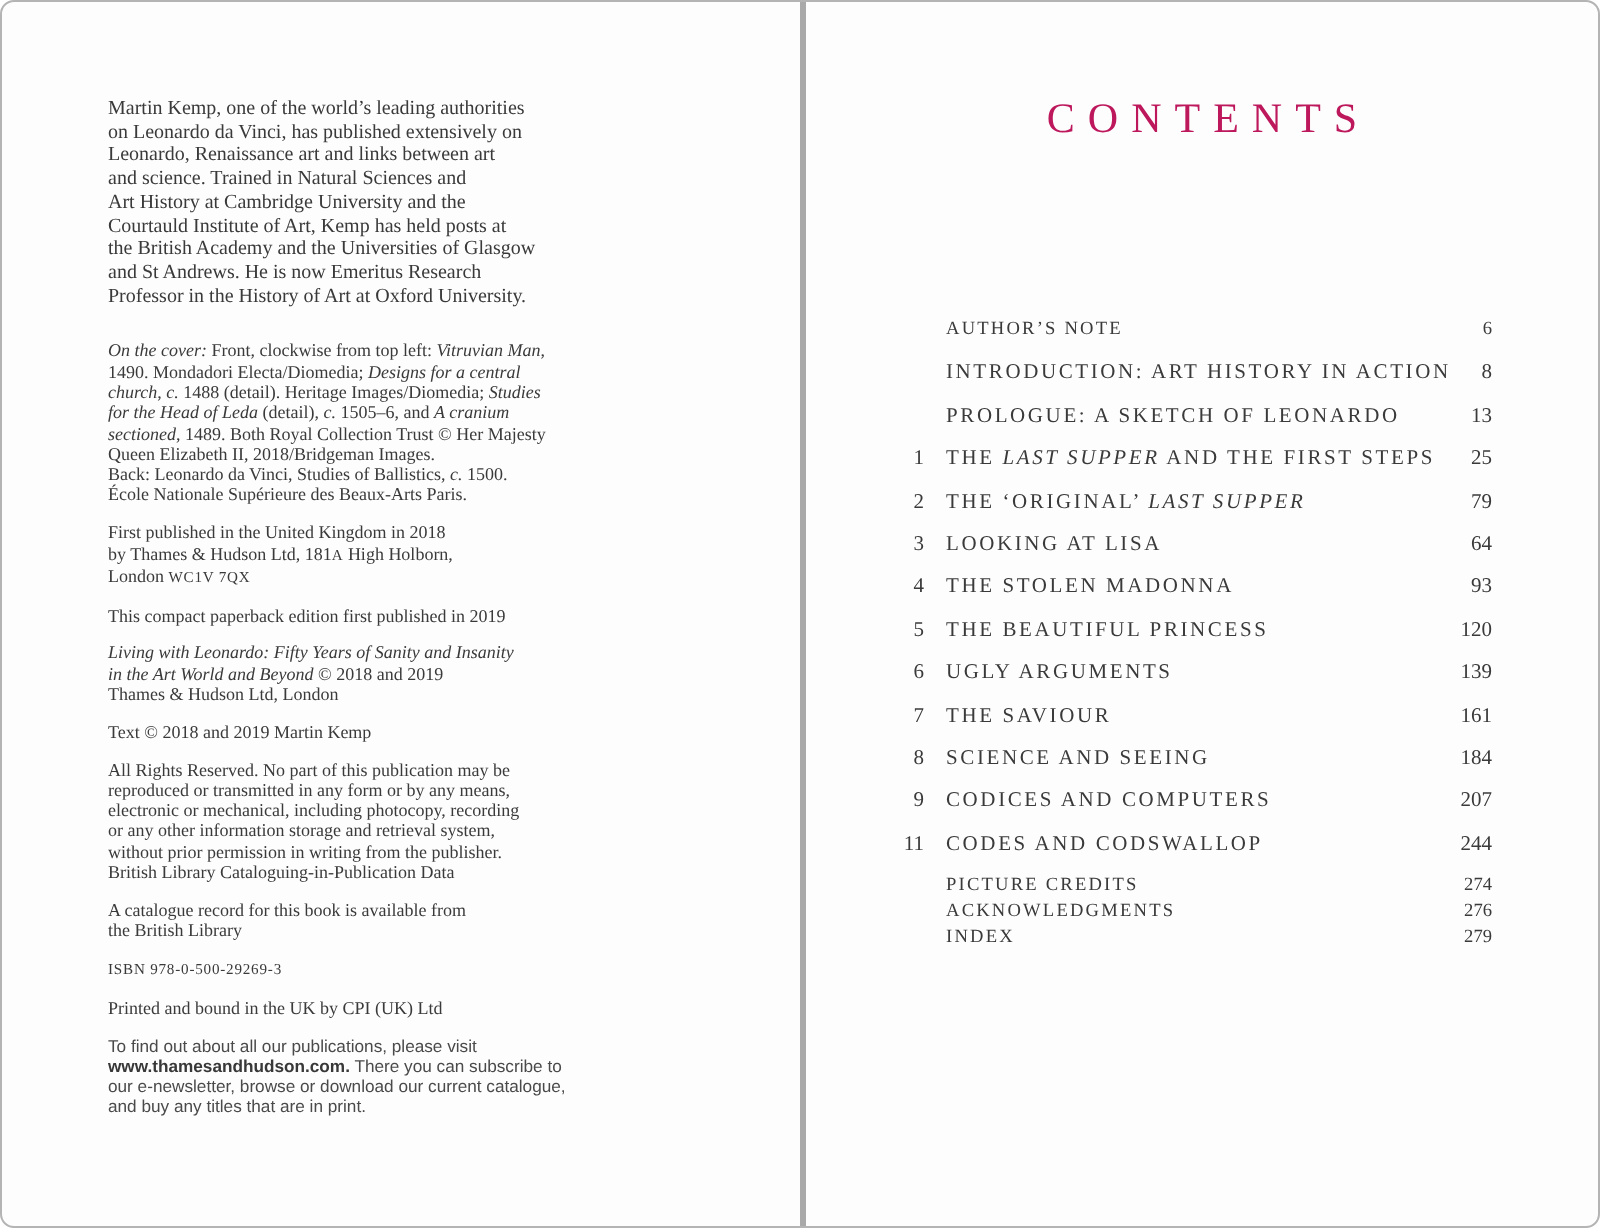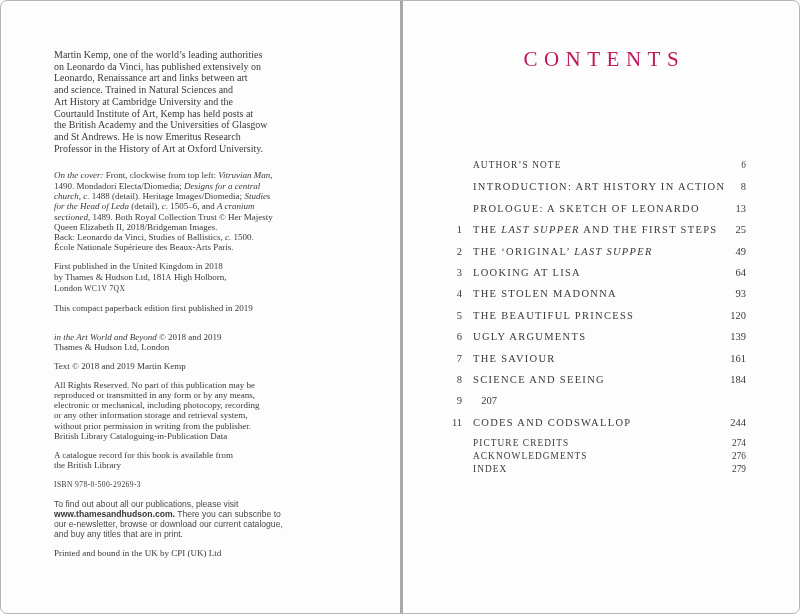--- a/index.html
+++ b/index.html
@@ -50,27 +50,27 @@
 <body>
 
 <div class="book">
 
   <div class="page page-left">
     <div class="left-content">
       <p class="bio"><span>Martin Kemp, one of the world’s leading authorities</span><br><span>on Leonardo da Vinci, has published extensively on</span><br><span>Leonardo, Renaissance art and links between art</span><br><span>and science. Trained in Natural Sciences and</span><br><span>Art History at Cambridge University and the</span><br><span>Courtauld Institute of Art, Kemp has held posts at</span><br><span>the British Academy and the Universities of Glasgow</span><br><span>and St Andrews. He is now Emeritus Research</span><br><span>Professor in the History of Art at Oxford University.</span></p>
       <p class="para"><span class="i">On the cover:</span><span> Front, clockwise from top left: </span><span class="i">Vitruvian Man</span><span>,</span><br><span>1490. Mondadori Electa/Diomedia; </span><span class="i">Designs for a central</span><br><span class="i">church</span><span>, </span><span class="i">c.</span><span> 1488 (detail). Heritage Images/Diomedia; </span><span class="i">Studies</span><br><span class="i">for the Head of Leda</span><span> (detail), </span><span class="i">c.</span><span> 1505–6, and </span><span class="i">A cranium</span><br><span class="i">sectioned</span><span>, 1489. Both Royal Collection Trust © Her Majesty</span><br><span>Queen Elizabeth II, 2018/Bridgeman Images.</span><br><span>Back: Leonardo da Vinci, Studies of Ballistics, </span><span class="i">c.</span><span> 1500.</span><br><span>École Nationale Supérieure des Beaux-Arts Paris.</span></p>
       <p class="para"><span>First published in the United Kingdom in 2018</span><br><span>by Thames &amp; Hudson Ltd, 181</span><span class="sc">A</span><span> High Holborn,</span><br><span>London </span><span class="sc">WC1V 7QX</span></p>
       <p class="para"><span>This compact paperback edition first published in 2019</span></p>
-      <p class="para"><br><span class="i">in the Art World and Beyond</span><span> © 2018 and 2019</span><br><span>Thames &amp; Hudson Ltd, London</span></p>
+      <p class="para"><span class="i">Living with Leonardo: Fifty Years of Sanity and Insanity</span><br><span class="i">in the Art World and Beyond</span><span> © 2018 and 2019</span><br><span>Thames &amp; Hudson Ltd, London</span></p>
       <p class="para"><span>Text © 2018 and 2019 Martin Kemp</span></p>
       <p class="para"><span>All Rights Reserved. No part of this publication may be</span><br><span>reproduced or transmitted in any form or by any means,</span><br><span>electronic or mechanical, including photocopy, recording</span><br><span>or any other information storage and retrieval system,</span><br><span>without prior permission in writing from the publisher.</span><br><span>British Library Cataloguing-in-Publication Data</span></p>
       <p class="para"><span>A catalogue record for this book is available from</span><br><span>the British Library</span></p>
       <p class="para"><span class="sc">ISBN 978-0-500-29269-3</span></p>
+      <p class="para"><span>Printed and bound in the UK by CPI (UK) Ltd</span></p>
       <p class="para sans"><span>To find out about all our publications, please visit</span><br><span class="b">www.thamesandhudson.com.</span><span> There you can subscribe to</span><br><span>our e-newsletter, browse or download our current catalogue,</span><br><span>and buy any titles that are in print.</span></p>
-      <p class="para"><span>Printed and bound in the UK by CPI (UK) Ltd</span></p>
     </div>
   </div>
 
   <div class="spine"></div>
 
   <div class="page page-right">
     <h1 class="contents-title">CONTENTS</h1>
 
     <div class="toc-list">
 
@@ -94,21 +94,21 @@
 
       <div class="toc-row main">
         <span class="toc-num">1</span>
         <span class="toc-title"><span>THE </span><span class="i">LAST SUPPER</span><span> AND THE FIRST STEPS</span></span>
         <span class="toc-page">25</span>
       </div>
 
       <div class="toc-row main">
         <span class="toc-num">2</span>
         <span class="toc-title"><span>THE ‘ORIGINAL’ </span><span class="i">LAST SUPPER</span></span>
-        <span class="toc-page">49</span>
+        <span class="toc-page">79</span>
       </div>
 
       <div class="toc-row main">
         <span class="toc-num">3</span>
         <span class="toc-title"><span>LOOKING AT LISA</span></span>
         <span class="toc-page">64</span>
       </div>
 
       <div class="toc-row main">
         <span class="toc-num">4</span>
@@ -135,20 +135,21 @@
       </div>
 
       <div class="toc-row main">
         <span class="toc-num">8</span>
         <span class="toc-title"><span>SCIENCE AND SEEING</span></span>
         <span class="toc-page">184</span>
       </div>
 
       <div class="toc-row main">
         <span class="toc-num">9</span>
+        <span class="toc-title"><span>CODICES AND COMPUTERS</span></span>
         <span class="toc-page">207</span>
       </div>
 
 
       <div class="toc-row main">
         <span class="toc-num">11</span>
         <span class="toc-title"><span>CODES AND CODSWALLOP</span></span>
         <span class="toc-page">244</span>
       </div>
 

